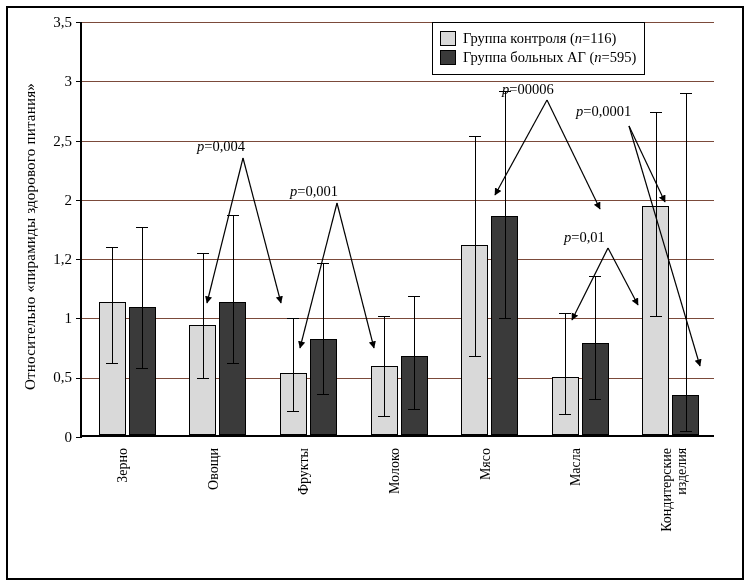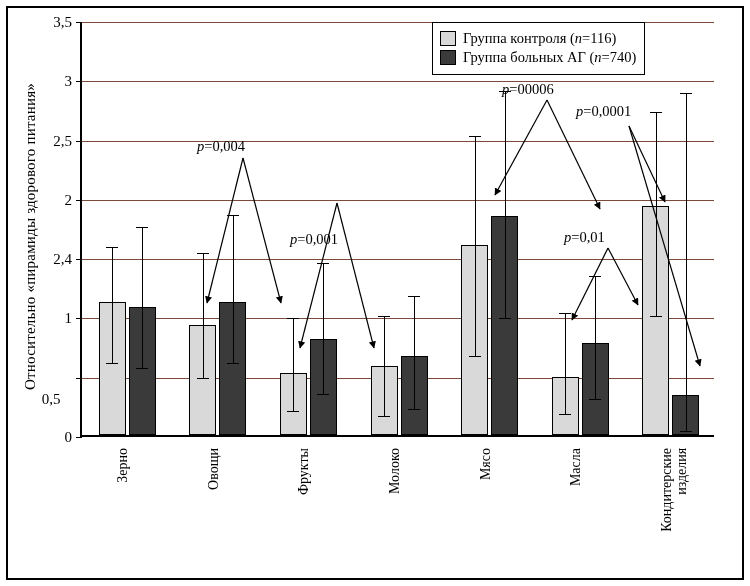--- a/index.html
+++ b/index.html
@@ -142,27 +142,27 @@
 
 <div id="root">
   <div class="frame"></div>
 
   <div class="ylabel">Относительно «пирамиды здорового питания»</div>
 
   <div class="plot" id="plot">
       <div class="tick-label" style="top: 415px;">0</div>
       <div class="tickmark" style="top: 415px;"></div>
       <div class="gridline" style="top: 355.714px;"></div>
-      <div class="tick-label" style="top: 377px; text-align: center;">0,5</div>
+      <div class="tick-label" style="top: 355px;">0,5</div>
       <div class="tickmark" style="top: 355.714px;"></div>
       <div class="gridline" style="top: 296.429px;"></div>
       <div class="tick-label" style="top: 296.429px;">1</div>
       <div class="tickmark" style="top: 296.429px;"></div>
       <div class="gridline" style="top: 237.143px;"></div>
-      <div class="tick-label" style="top: 237.143px;">2,4</div>
+      <div class="tick-label" style="top: 237.143px;">1,2</div>
       <div class="tickmark" style="top: 237.143px;"></div>
       <div class="gridline" style="top: 177.857px;"></div>
       <div class="tick-label" style="top: 177.857px;">2</div>
       <div class="tickmark" style="top: 177.857px;"></div>
       <div class="gridline" style="top: 118.571px;"></div>
       <div class="tick-label" style="top: 118.571px;">2,5</div>
       <div class="tickmark" style="top: 118.571px;"></div>
       <div class="gridline" style="top: 59.2857px;"></div>
       <div class="tick-label" style="top: 59.2857px;">3</div>
       <div class="tickmark" style="top: 59.2857px;"></div>
@@ -238,21 +238,21 @@
 изделия</div>
     </div>
 
   <div class="legend">
     <div class="legend-row">
       <span class="swatch control"></span>
       <span><span>Группа контроля (</span><i>n</i><span>=116)</span></span>
     </div>
     <div class="legend-row">
       <span class="swatch patient"></span>
-      <span><span>Группа больных АГ (</span><i>n</i><span>=740)</span></span>
+      <span><span>Группа больных АГ (</span><i>n</i><span>=595)</span></span>
     </div>
   </div>
 
   <svg class="ann" id="annsvg">
       <defs>
         <marker id="ah" markerWidth="7" markerHeight="7" refX="5.5" refY="3" orient="auto">
           <path d="M0,0 L6,3 L0,6 z" fill="#000"></path>
         </marker>
       </defs>
       <line x1="243" y1="158" x2="207" y2="303" stroke="#000" stroke-width="1.2" marker-end="url(#ah)"></line>
@@ -262,18 +262,18 @@
       <line x1="547" y1="100" x2="495" y2="195" stroke="#000" stroke-width="1.2" marker-end="url(#ah)"></line>
       <line x1="547" y1="100" x2="600" y2="209" stroke="#000" stroke-width="1.2" marker-end="url(#ah)"></line>
       <line x1="608" y1="248" x2="572" y2="320" stroke="#000" stroke-width="1.2" marker-end="url(#ah)"></line>
       <line x1="608" y1="248" x2="638" y2="305" stroke="#000" stroke-width="1.2" marker-end="url(#ah)"></line>
       <line x1="629" y1="126" x2="665" y2="202" stroke="#000" stroke-width="1.2" marker-end="url(#ah)"></line>
       <line x1="629" y1="126" x2="700" y2="366" stroke="#000" stroke-width="1.2" marker-end="url(#ah)"></line>
     </svg>
 
   <div id="pvals">
       <div class="pval" style="left: 197px; top: 138px;"><i>p</i><span>=0,004</span></div>
-      <div class="pval" style="left: 290px; top: 183px; margin-top: 48px;"><i>p</i><span>=0,001</span></div>
+      <div class="pval" style="left: 290px; top: 183px;"><i>p</i><span>=0,001</span></div>
       <div class="pval" style="left: 502px; top: 81px;"><i>p</i><span>=00006</span></div>
       <div class="pval" style="left: 564px; top: 229px;"><i>p</i><span>=0,01</span></div>
       <div class="pval" style="left: 576px; top: 103px;"><i>p</i><span>=0,0001</span></div>
     </div>
 </div>
 
 </body></html>

